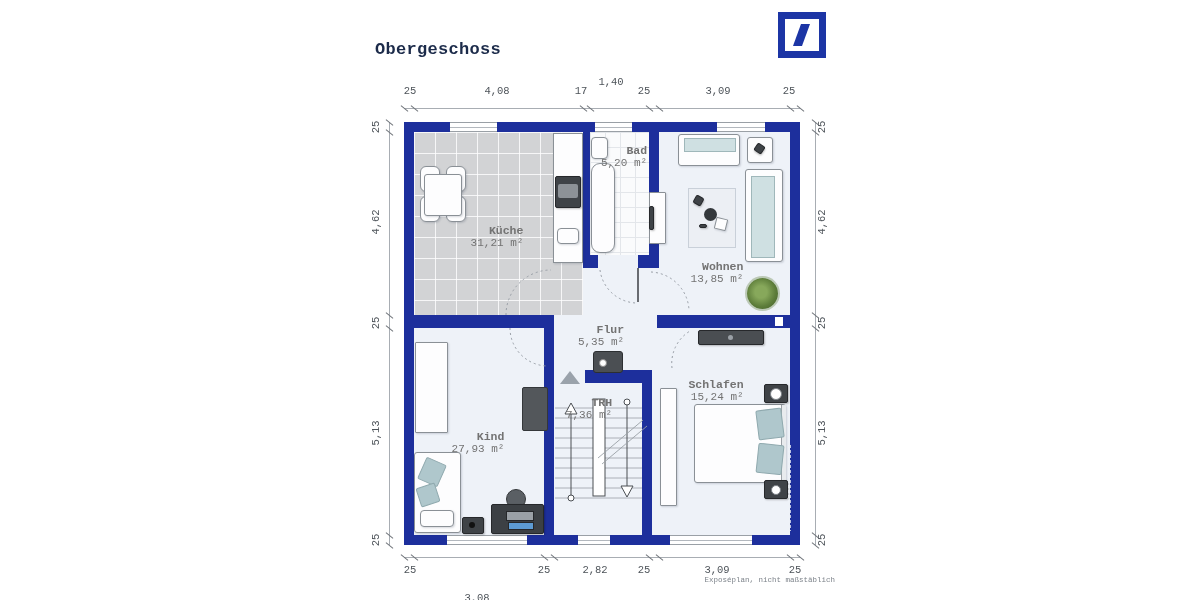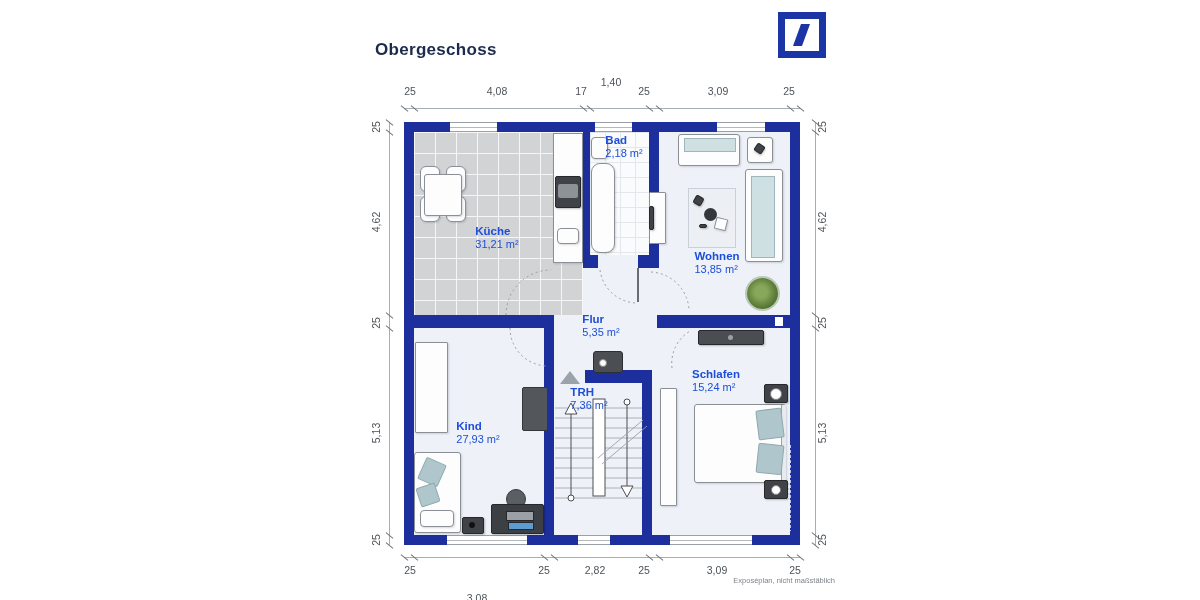--- a/index.html
+++ b/index.html
@@ -1,17 +1,17 @@
 <!DOCTYPE html>
 <html><head>
 <meta charset="utf-8">
 <style>
   html,body{margin:0;padding:0;background:#fff;}
   #stage{position:relative;width:1200px;height:600px;background:#ffffff;overflow:hidden;
-         font-family:Liberation Sans, sans-serif;}
+         font-family:Liberation Mono, monospace;}
   .abs{position:absolute;}
   
   #page-title{position:absolute;left:375px;top:40px;font-size:17px;font-weight:700;
               color:#1c2b4a;letter-spacing:.3px;}
   #db-logo{position:absolute;left:778px;top:12px;width:48px;height:46px;background:#fff;
            border:7px solid #1c35a5;box-sizing:border-box;}
   #db-logo .slash{position:absolute;left:12px;top:5px;width:9px;height:22px;background:#1c35a5;
            transform:skewX(-20deg);}
   
   #floor-base{position:absolute;left:404px;top:122px;width:396px;height:423px;background:#eef2f8;}
@@ -32,21 +32,21 @@
   .furn-gray{position:absolute;background:#53575b;border:1px solid #34373a;border-radius:2px;box-sizing:border-box;}
   .pillow{position:absolute;background:#afc7cc;border:1px solid #8fa9ae;border-radius:2px;box-sizing:border-box;}
   .dot{position:absolute;border-radius:50%;}
   #plant{position:absolute;left:747px;top:278px;width:31px;height:31px;border-radius:50%;
     background:radial-gradient(circle at 45% 45%, #87a85b 0 25%, #5d7d3a 60%, #3f5a26 100%);
     box-shadow:0 0 0 2px rgba(95,125,60,.35);}
   #radiator{position:absolute;left:593px;top:351px;width:28px;height:20px;background:#4b4f53;
     border:1px solid #2c2f32;border-radius:3px;}
   #radiator .dot{left:5px;top:7px;width:6px;height:6px;background:#fff;border:1px solid #888;}
   
-  .room-label{position:absolute;transform:translateX(-50%);text-align:left;color:#1d4ed8;line-height:13px;white-space:nowrap;}
+  .room-label{position:absolute;transform:translateX(-50%);text-align:right;color:#737373;line-height:13px;white-space:nowrap;margin-top:10px;}
   .room-name{font-size:11.5px;font-weight:700;display:block;}
   .room-area{font-size:11px;font-weight:400;display:block;}
   
   .dim-line{position:absolute;background:#a8adb3;}
   .dim-h-label{position:absolute;width:56px;text-align:center;font-size:10.5px;color:#4d5359;transform:translateX(-50%);}
   .dim-v-label{position:absolute;width:44px;height:14px;text-align:center;font-size:10.5px;color:#4d5359;
     transform:rotate(-90deg);transform-origin:center;}
   .tick{position:absolute;width:1px;height:9px;background:#6f747a;transform:rotate(-52deg);}
   #footnote{position:absolute;left:595px;top:576px;width:240px;text-align:right;font-size:7.5px;color:#7d838a;}
   #watermark-strip{position:absolute;left:788px;top:445px;width:3px;height:86px;opacity:.75;
@@ -188,27 +188,27 @@
     <line x1="602" y1="464" x2="647" y2="426" stroke="#9aa0a6" stroke-width="0.9"></line>
     <polygon points="560,384 580,384 570,371" fill="#9aa2ab"></polygon>
   </svg>
 
   <div class="dim-line" style="left:404px;top:108px;width:396px;height:1px"></div>
   <div class="dim-line" style="left:404px;top:557px;width:396px;height:1px"></div>
   <div class="dim-line" style="left:389px;top:122px;width:1px;height:423px"></div>
   <div class="dim-line" style="left:815px;top:122px;width:1px;height:423px"></div>
 
   <div id="footnote">Exposéplan, nicht maßstäblich</div>
-<div class="room-label" style="left:497px;top:225px">
+<div class="room-label" style="left:497px;top:214px">
       <span class="room-name">Küche</span>
       <span class="room-area">31,21 m²</span>
     </div>
     <div class="room-label" style="left:624px;top:134px">
       <span class="room-name">Bad</span>
-      <span class="room-area">2,18 m²</span>
+      <span class="room-area">5,20 m²</span>
     </div>
     <div class="room-label" style="left:717px;top:250px">
       <span class="room-name">Wohnen</span>
       <span class="room-area">13,85 m²</span>
     </div>
     <div class="room-label" style="left:601px;top:313px">
       <span class="room-name">Flur</span>
       <span class="room-area">5,35 m²</span>
     </div>
     <div class="room-label" style="left:589px;top:386px">

